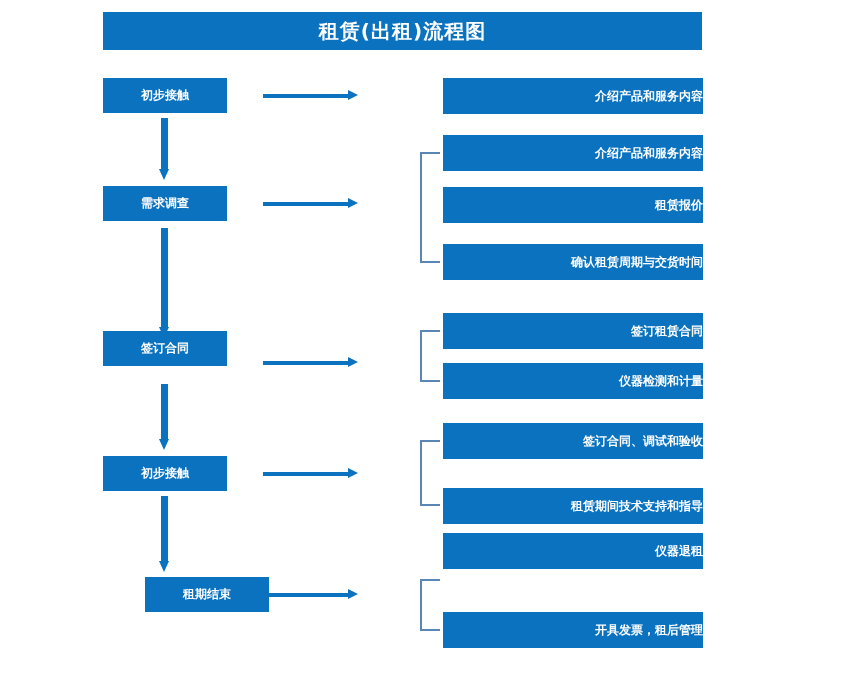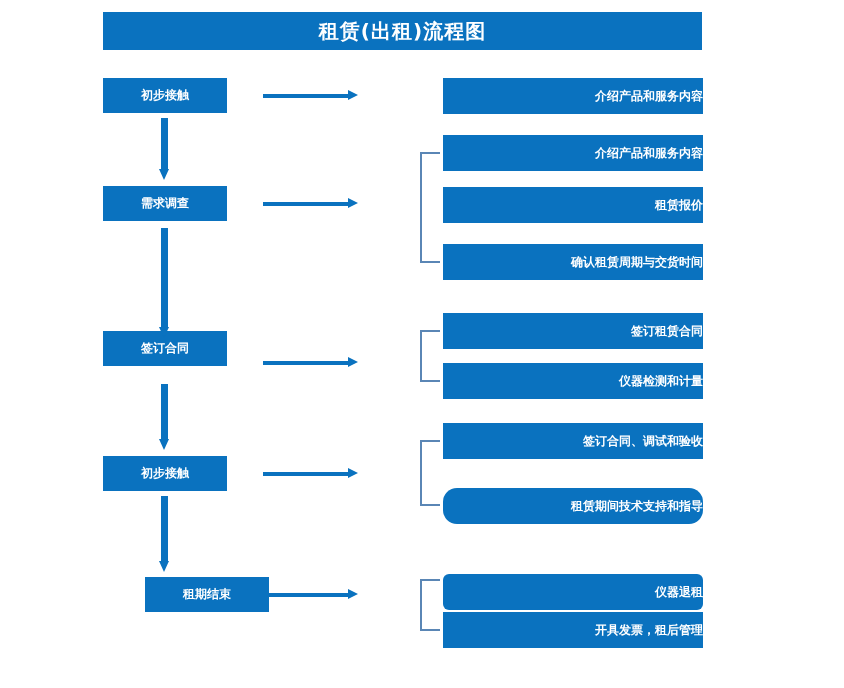--- a/index.html
+++ b/index.html
@@ -151,24 +151,24 @@
   </div>
   <div class="node detail" style="top: 313px;">
     <span>签订租赁合同</span>
   </div>
   <div class="node detail" style="top: 363px;">
     <span>仪器检测和计量</span>
   </div>
   <div class="node detail" style="top: 423px;">
     <span>签订合同、调试和验收</span>
   </div>
-  <div class="node detail" style="top: 488px; border-radius: 14px;">
+  <div class="node detail" style="top: 488px;">
     <span>租赁期间技术支持和指导</span>
   </div>
-  <div class="node detail" style="top: 574px; border-radius: 6px;">
+  <div class="node detail" style="top: 533px;">
     <span>仪器退租</span>
   </div>
   <div class="node detail" style="top: 612px;">
     <span>开具发票，租后管理</span>
   </div>
 
   <div class="bracket" style="top: 152px; height: 111px;"></div>
   <div class="bracket" style="top: 330px; height: 52px;"></div>
   <div class="bracket" style="top: 440px; height: 66px;"></div>
   <div class="bracket" style="top: 579px; height: 52px;"></div>

